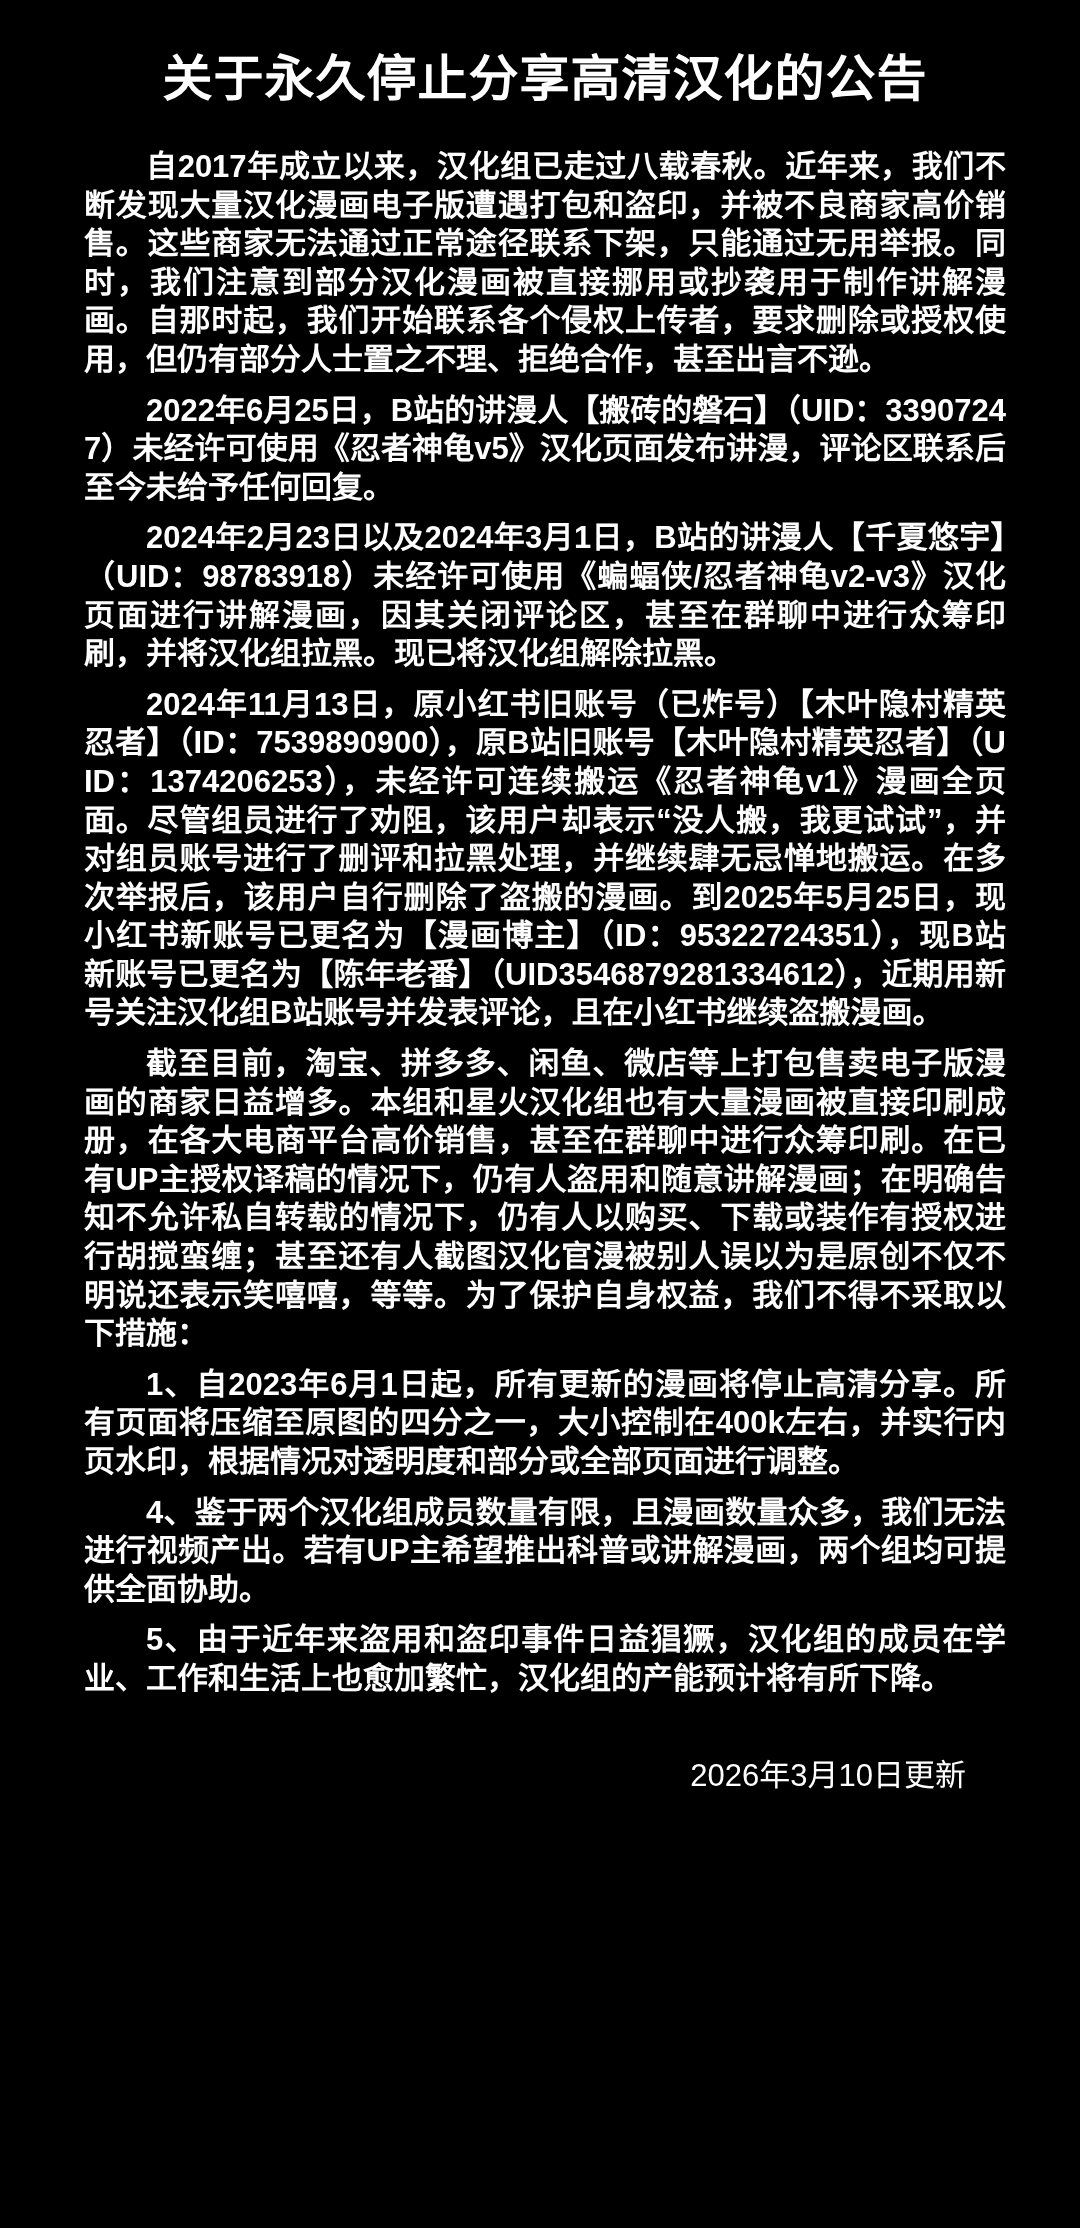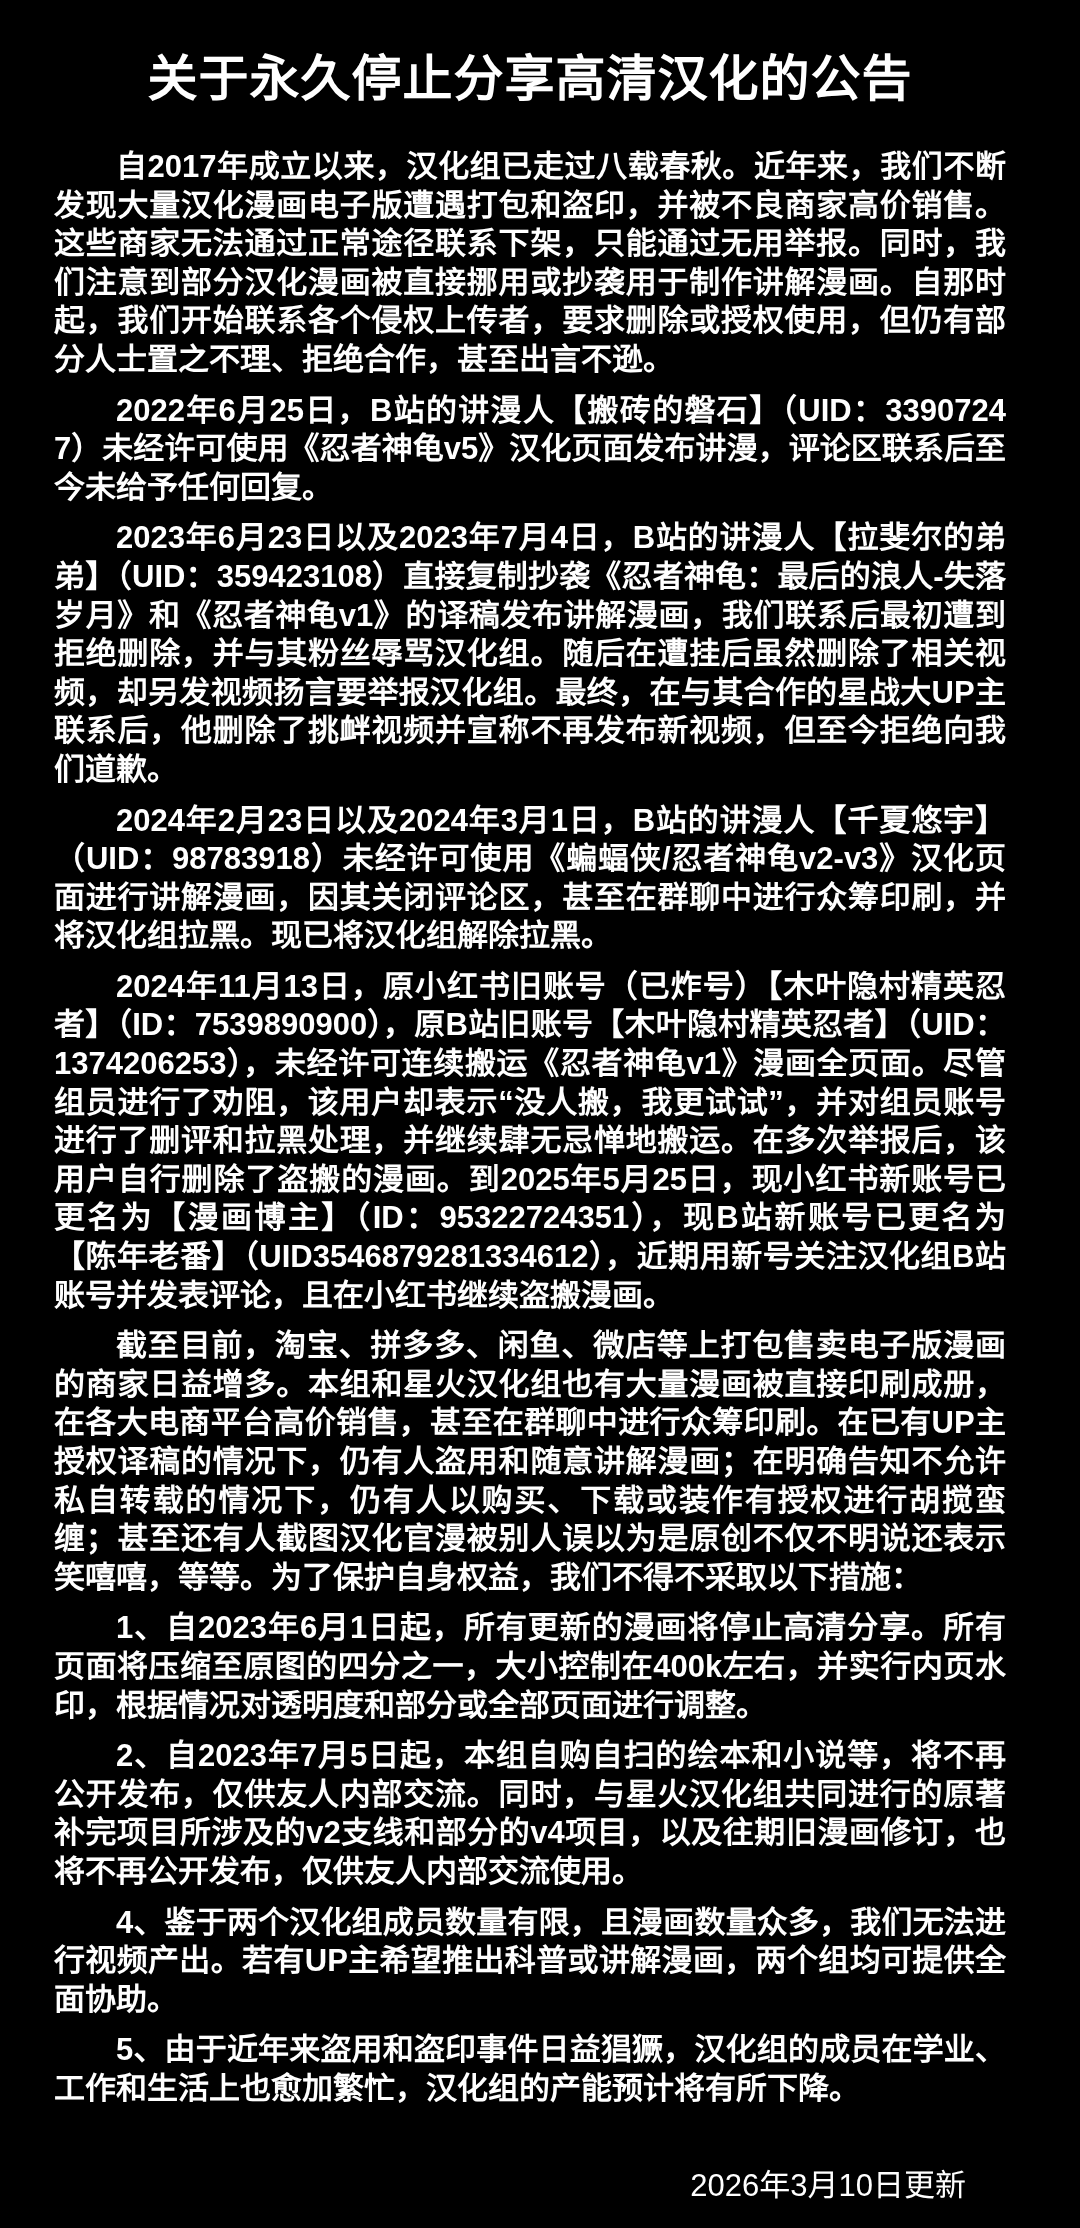--- a/index.html
+++ b/index.html
@@ -9,21 +9,21 @@
   }
   .page {
     position: relative;
     width: 1076px;
     height: 2228px;
     background: #000000;
     color: #ffffff;
     font-family: "Liberation Sans", "DejaVu Sans", sans-serif;
     font-weight: 700;
     box-sizing: border-box;
-    padding: 50px 58px 0 42px;
+    padding: 50px 58px 0 72px;
     overflow: hidden;
     -webkit-font-smoothing: antialiased;
   }
   .title {
     font-size: 50px;
     line-height: 58px;
     font-weight: 800;
     text-align: center;
     margin: 0 0 40px 0;
     letter-spacing: 1px;
@@ -50,24 +50,22 @@
 </style>
 </head>
 <body>
 
 <div class="page">
   <h1 class="title">关于永久停止分享高清汉化的公告</h1>
 
   <div class="body">
       <p class="para"><span class="">自2017年成立以来，汉化组已走过八载春秋。近年来，我们不断发现大量汉化漫画电子版遭遇打包和盗印，并被不良商家高价销售。这些商家无法通过正常途径联系下架，只能通过无用举报。同时，我们注意到部分汉化漫画被直接挪用或抄袭用于制作讲解漫画。自那时起，我们开始联系各个侵权上传者，要求删除或授权使用，但仍有部分人士置之不理、拒绝合作，甚至出言不逊。</span></p>
       <p class="para"><span class="">2022年6月25日，B站的讲漫人</span><span class="em">【搬砖的磐石】（UID：33907247）</span><span class="">未经许可使用《忍者神龟v5》汉化页面发布讲漫，评论区联系后至今未给予任何回复。</span></p>
-      <p class="para"><span class="">2023年6月23日以及2023年7月4日，B站的讲漫人</span><span class="em">【拉斐尔的弟弟】（UID：359423108）</span><span class="">直接复制抄袭《忍者神龟：最后的浪人-失落岁月》和《忍者神龟v1》的译稿发布讲解漫画，我们联系后最初遭到拒绝删除，并与其粉丝辱骂汉化组。随后在遭挂后虽然删除了相关视频，却另发视频扬言要举报汉化组。最终，在与其合作的星战大UP主联系后，他删除了挑衅视频并宣称不再发布新视频，但至今拒绝向我们道歉。</span></p>
       <p class="para"><span class="">2024年2月23日以及2024年3月1日，B站的讲漫人</span><span class="em">【千夏悠宇】（UID：98783918）</span><span class="">未经许可使用《蝙蝠侠/忍者神龟v2-v3》汉化页面进行讲解漫画，因其关闭评论区，甚至在群聊中进行众筹印刷，并将汉化组拉黑。现已将汉化组解除拉黑。</span></p>
       <p class="para"><span class="">2024年11月13日，原小红书旧账号（已炸号）</span><span class="em">【木叶隐村精英忍者】（ID：7539890900）</span><span class="">，原B站旧账号</span><span class="em">【木叶隐村精英忍者】（UID：1374206253）</span><span class="">，未经许可连续搬运《忍者神龟v1》漫画全页面。尽管组员进行了劝阻，该用户却表示“没人搬，我更试试”，并对组员账号进行了删评和拉黑处理，并继续肆无忌惮地搬运。在多次举报后，该用户自行删除了盗搬的漫画。到2025年5月25日，现小红书新账号已更名为</span><span class="em">【漫画博主】（ID：95322724351）</span><span class="">，现B站新账号已更名为</span><span class="em">【陈年老番】（UID3546879281334612）</span><span class="">，近期用新号关注汉化组B站账号并发表评论，且在小红书继续盗搬漫画。</span></p>
       <p class="para"><span class="">截至目前，淘宝、拼多多、闲鱼、微店等上打包售卖电子版漫画的商家日益增多。本组和星火汉化组也有大量漫画被直接印刷成册，在各大电商平台高价销售，甚至在群聊中进行众筹印刷。在已有UP主授权译稿的情况下，仍有人盗用和随意讲解漫画；在明确告知不允许私自转载的情况下，仍有人以购买、下载或装作有授权进行胡搅蛮缠；甚至还有人截图汉化官漫被别人误以为是原创不仅不明说还表示笑嘻嘻，等等。为了保护自身权益，我们不得不采取以下措施：</span></p>
       <p class="para"><span class="">1、自2023年6月1日起，所有更新的漫画将停止高清分享。所有页面将压缩至原图的四分之一，大小控制在400k左右，并实行内页水印，根据情况对透明度和部分或全部页面进行调整。</span></p>
-      <p class="para"><span class="">2、自2023年7月5日起，本组自购自扫的绘本和小说等，将不再公开发布，仅供友人内部交流。同时，与星火汉化组共同进行的原著补完项目所涉及的v2支线和部分的v4项目，以及往期旧漫画修订，也将不再公开发布，仅供友人内部交流使用。</span></p>
       <p class="para"><span class="">4、鉴于两个汉化组成员数量有限，且漫画数量众多，我们无法进行视频产出。若有UP主希望推出科普或讲解漫画，两个组均可提供全面协助。</span></p>
       <p class="para"><span class="">5、由于近年来盗用和盗印事件日益猖獗，汉化组的成员在学业、工作和生活上也愈加繁忙，汉化组的产能预计将有所下降。</span></p>
     </div>
 
   <div class="footer">2026年3月10日更新</div>
 </div>
 
 </body></html>

